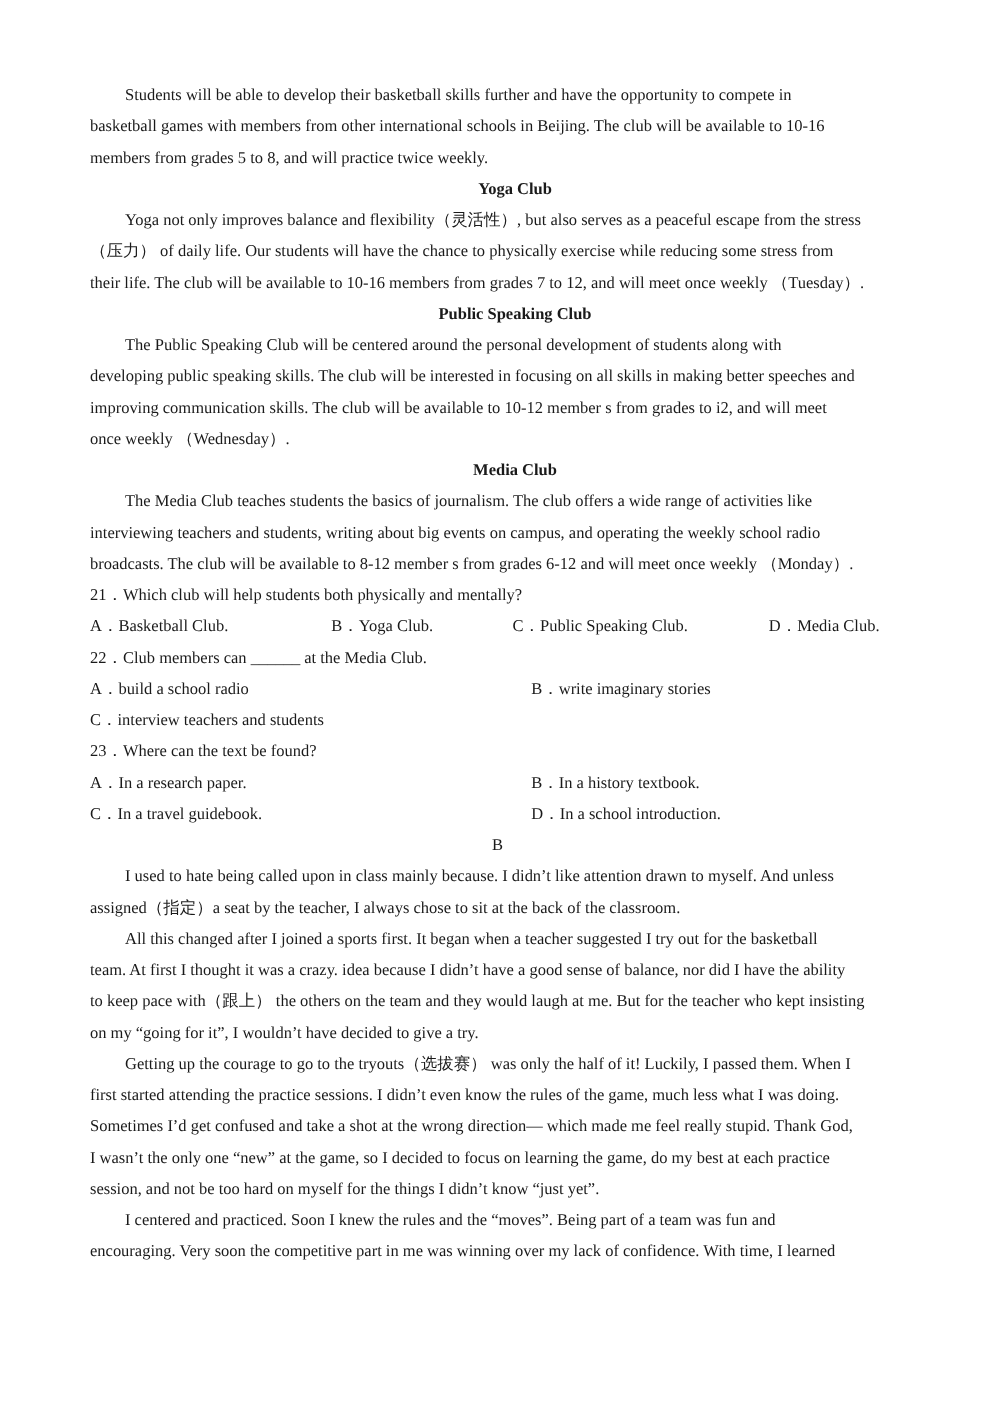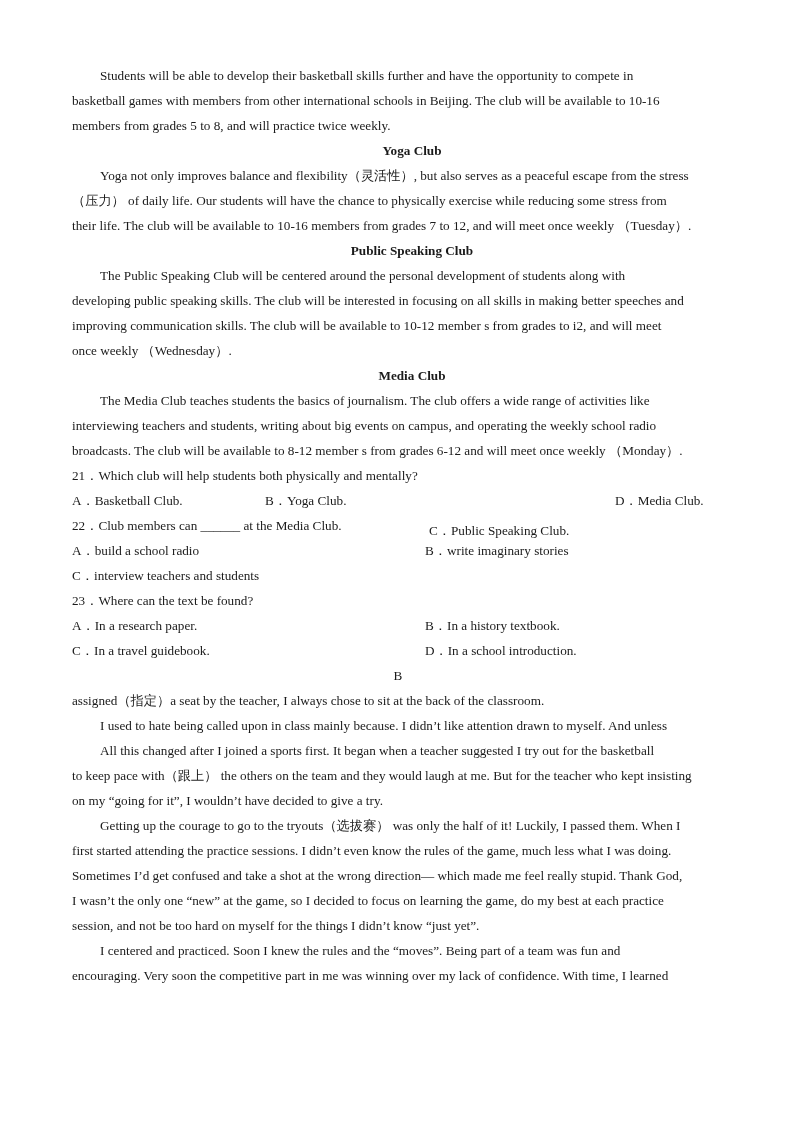--- a/index.html
+++ b/index.html
@@ -9,21 +9,21 @@
     color: #1a1a1a; font-size: 13.2px;
   }
   .page { position: absolute; left: 72px; top: 63px; width: 652px; }
   .line { height: 25px; line-height: 25px; white-space: nowrap; position: relative; font-family: Liberation Serif, serif; }
   .indent { padding-left: 28px; }
   .heading { font-weight: bold; padding-left: 28px; text-align: center; }
   .center { text-align: center; }
   .opt { position: absolute; top: 0; }
   .opt4-a { left: 0; }
   .opt4-b { left: 161px; margin-left: 32px; }
-  .opt4-c { left: 357px; margin-top: 30px; }
+  .opt4-c { left: 338px; }
   .opt4-d { left: 528px; margin-left: 15px; }
   .opt2-a { left: 0; }
   .opt2-b { left: 353px; }
 </style>
 </head>
 <body>
 
 <div class="page">
 
   <div class="line indent">Students will be able to develop their basketball skills further and have the opportunity to compete in</div>
@@ -68,24 +68,25 @@
     <span class="opt opt2-a">A．In a research paper.</span>
     <span class="opt opt2-b">B．In a history textbook.</span>
   </div>
   <div class="line">
     <span class="opt opt2-a">C．In a travel guidebook.</span>
     <span class="opt opt2-b">D．In a school introduction.</span>
   </div>
 
   <div class="line center">B</div>
 
+  <div class="line indent">I used to hate being called upon in class mainly because. I didn’t like attention drawn to myself. And unless</div>
   <div class="line">assigned（指定）a seat by the teacher, I always chose to sit at the back of the classroom.</div>
-  <div class="line indent">I used to hate being called upon in class mainly because. I didn’t like attention drawn to myself. And unless</div>
 
   <div class="line indent">All this changed after I joined a sports first. It began when a teacher suggested I try out for the basketball</div>
+  <div class="line">team. At first I thought it was a crazy. idea because I didn’t have a good sense of balance, nor did I have the ability</div>
   <div class="line">to keep pace with（跟上） the others on the team and they would laugh at me. But for the teacher who kept insisting</div>
   <div class="line">on my “going for it”, I wouldn’t have decided to give a try.</div>
 
   <div class="line indent">Getting up the courage to go to the tryouts（选拔赛）  was only the half of it! Luckily, I passed them. When I</div>
   <div class="line">first started attending the practice sessions. I didn’t even know the rules of the game, much less what I was doing.</div>
   <div class="line">Sometimes I’d get confused and take a shot at the wrong direction— which made me feel really stupid. Thank God,</div>
   <div class="line">I wasn’t the only one “new” at the game, so I decided to focus on learning the game, do my best at each practice</div>
   <div class="line">session, and not be too hard on myself for the things I didn’t know “just yet”.</div>
 
   <div class="line indent">I centered and practiced. Soon I knew the rules and the “moves”. Being part of a team was fun and</div>

